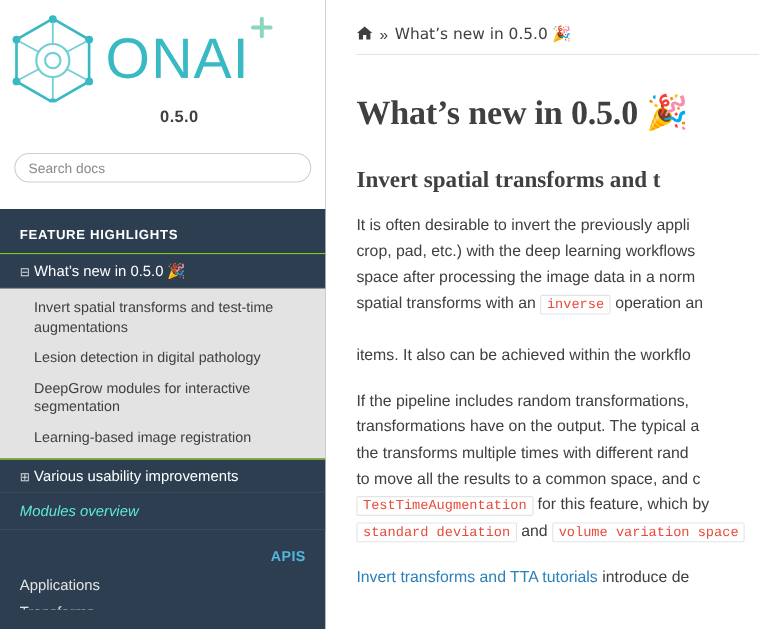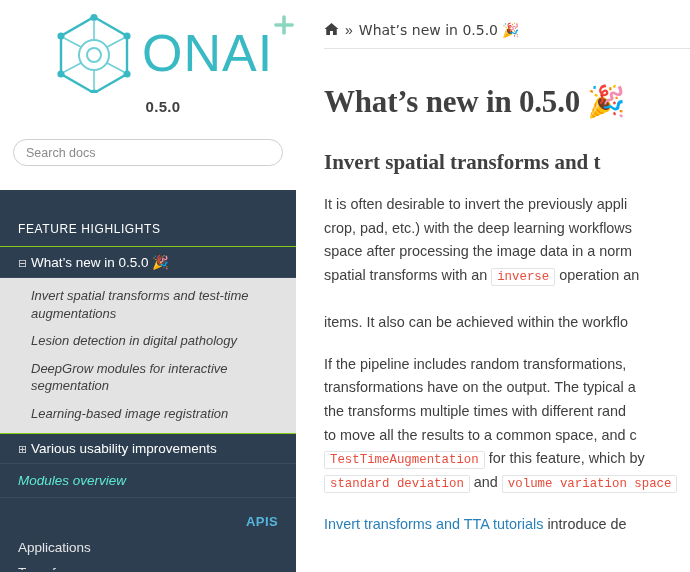--- a/index.html
+++ b/index.html
@@ -28,21 +28,21 @@
     position: relative;
   }
   .sidebar-top {
     background: #ffffff;
     padding: 0 0 12px 0;
   }
   .logo-wrap {
     height: 96px;
     display: flex;
     align-items: center;
-    justify-content: flex-end;
+    justify-content: flex-start;
     padding-top: 6px;
   }
   .version {
     text-align: center;
     color: #404040;
     font-size: 15px;
     font-weight: bold;
     margin: 2px 0 12px 0;
     letter-spacing: 0.3px;
     padding-left: 30px;
@@ -57,27 +57,26 @@
     font-size: 12.5px;
     color: #555;
     background: #fff;
     outline: none;
     font-family: "Liberation Sans", sans-serif;
   }
   .search-input::placeholder { color: #8a8a8a; }
 
   .caption {
     font-size: 12px;
-    font-weight: normal;
+    font-weight: bold;
     letter-spacing: 0.6px;
     color: #ffffff;
     padding: 16px 18px 10px 18px;
     background: #2c3e50;
     text-transform: uppercase;
-    margin-top: 16px;
   }
   .nav-l1 {
     position: relative;
     padding: 7px 18px 7px 18px;
     font-size: 13.5px;
     color: #ffffff;
     background: #2c3e50;
     border-top: 1px solid #84cc16;
     border-bottom: 1px solid #3b4c5e;
     cursor: pointer;
@@ -89,21 +88,20 @@
     display: inline-block;
     width: 11px;
     text-align: left;
     font-size: 11px;
     color: #d9d9d9;
     margin-right: 2px;
   }
   .sub-list {
     background: #e3e3e3;
     padding: 4px 0 6px 0;
-    font-style: italic;
   }
   .sub-item {
     padding: 5px 16px 5px 31px;
     font-size: 13px;
     line-height: 1.35;
     color: #404040;
     cursor: pointer;
   }
   .nav-plain {
     padding: 9px 18px;

